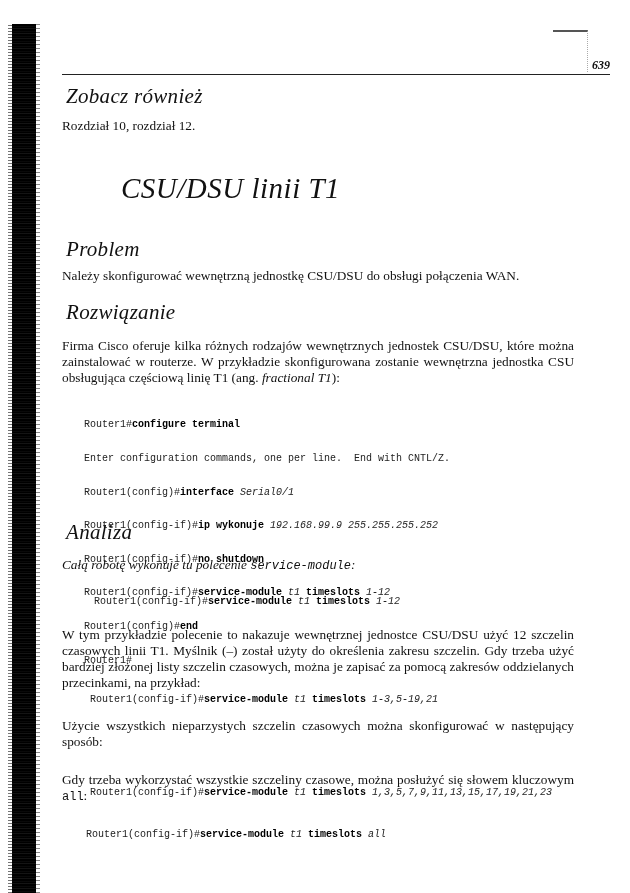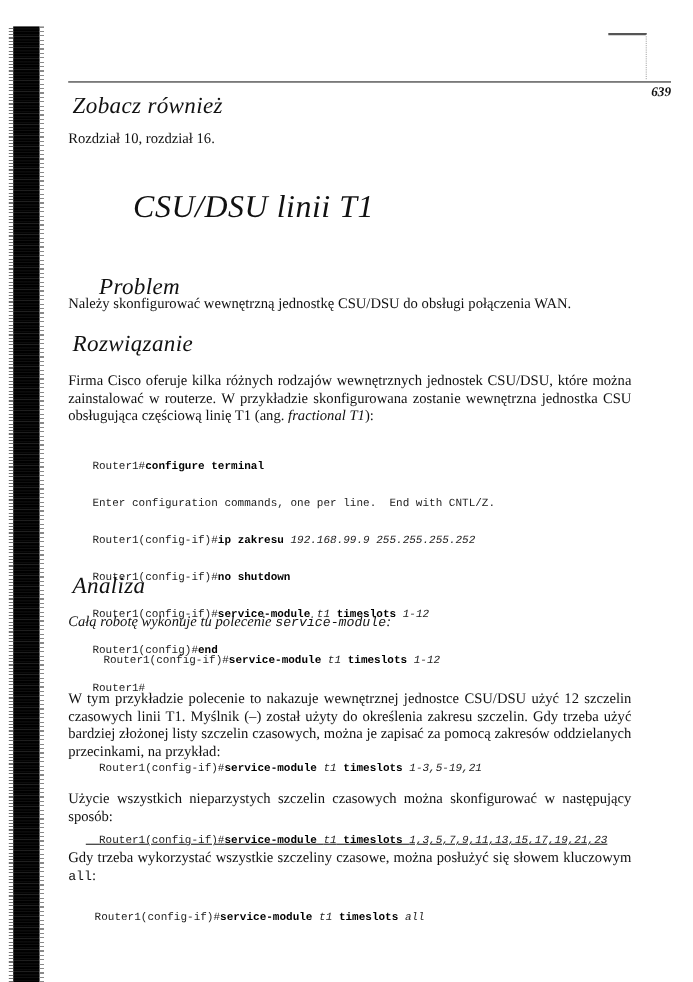--- a/index.html
+++ b/index.html
@@ -26,21 +26,21 @@
     }
     .running-head {
       position: absolute; left: 62px; top: 50px; width: 548px; height: 24px;
       border-bottom: 1.5px solid #222;
     }
     .running-title {
       position: absolute; left: 0; top: 2px; font-style: italic; font-size: 11.5px;
       font-family: "Liberation Serif", serif;
     }
     .page-number {
-      position: absolute; right: 0; top: 26px; font-weight: bold; font-style: italic; font-size: 12px;
+      position: absolute; right: 0; top: 8px; font-weight: bold; font-style: italic; font-size: 12px;
       font-family: "Liberation Serif", serif;
     }
     .h2 {
       position: absolute; left: 66px; font-style: italic; font-size: 21px;
       font-family: "Liberation Serif", serif; font-weight: normal; letter-spacing: 0.3px;
     }
     .h1 {
       position: absolute; left: 66px; top: 172px; font-style: italic; font-size: 29px;
       font-family: "Liberation Serif", serif; line-height: 33px; letter-spacing: 0.5px;
     }
@@ -62,59 +62,60 @@
 <body>
 
 <div class="spine"></div>
 <div class="corner"></div>
 
 <div class="running-head">
   <span class="page-number">639</span>
 </div>
 
 <div class="h2" style="top:84px;text-align:center;">Zobacz również</div>
-<div class="para" style="top:118px;">Rozdział 10, rozdział 16.</div>
+<div class="para" style="top:118px;">Rozdział 10, rozdział 12.</div>
 
 <div class="h1">
   <span class="line2">CSU/DSU linii T1</span>
 </div>
 
-<div class="h2" style="top:248px;margin-left:24px;">Problem</div>
+<div class="h2" style="top:237px;">Problem</div>
 <div class="para" style="top:268px;">Należy skonfigurować wewnętrzną jednostkę CSU/DSU do obsługi połączenia WAN.</div>
 
 <div class="h2" style="top:300px;">Rozwiązanie</div>
 <div class="para" style="top:338px;">
   <span>Firma Cisco oferuje kilka różnych rodzajów wewnętrznych jednostek CSU/DSU, które można zainstalować w routerze. W przykładzie skonfigurowana zostanie wewnętrzna jednostka CSU obsługująca częściową linię T1 (ang. </span><i>fractional T1</i><span>):</span>
 </div>
 
 <div class="code" style="top:397px;">
   <span class="code-line"><span>Router1#</span><b>configure terminal</b></span>
   <span class="code-line"><span>Enter configuration commands, one per line.  End with CNTL/Z.</span></span>
-  <span class="code-line"><span>Router1(config-if)#</span><b>ip zakresu </b><i>192.168.99.9 255.255.255.252</i></span>
+  <span class="code-line"><span>Router1(config)#</span><b>interface </b><i>Serial0/1</i></span>
+  <span class="code-line"><span>Router1(config-if)#</span><b>ip wykonuje </b><i>192.168.99.9 255.255.255.252</i></span>
   <span class="code-line"><span>Router1(config-if)#</span><b>no shutdown</b></span>
   <span class="code-line"><span>Router1(config-if)#</span><b>service-module </b><i>t1</i><b> timeslots </b><i>1-12</i></span>
   <span class="code-line"><span>Router1(config)#</span><b>end</b></span>
   <span class="code-line"><span>Router1#</span></span>
 </div>
 
 <div class="h2" style="top:520px;">Analiza</div>
 <div class="para" style="top:557px;font-style:italic;">
   <span>Całą robotę wykonuje tu polecenie </span><span class="mono">service-module</span><span>:</span>
 </div>
 <div class="code" style="top:585px; left:82px;">
   <span>Router1(config-if)#</span><b>service-module </b><i>t1</i><b> timeslots </b><i>1-12</i>
 </div>
 
 <div class="para" style="top:627px;">W tym przykładzie polecenie to nakazuje wewnętrznej jednostce CSU/DSU użyć 12 szczelin czasowych linii T1. Myślnik (–) został użyty do określenia zakresu szczelin. Gdy trzeba użyć bardziej złożonej listy szczelin czasowych, można je zapisać za pomocą zakresów oddzielanych przecinkami, na przykład:</div>
 <div class="code" style="top:683px; left:78px;">
   <span>Router1(config-if)#</span><b>service-module </b><i>t1</i><b> timeslots </b><i>1-3,5-19,21</i>
 </div>
 
 <div class="para" style="top:718px;">Użycie wszystkich nieparzystych szczelin czasowych można skonfigurować w następujący sposób:</div>
-<div class="code" style="top:748px; left:78px;text-decoration:underline;">
+<div class="code" style="top:776px; left:78px;">
   <span>Router1(config-if)#</span><b>service-module </b><i>t1</i><b> timeslots </b><i>1,3,5,7,9,11,13,15,17,19,21,23</i>
 </div>
 
 <div class="para" style="top:772px;">
   <span>Gdy trzeba wykorzystać wszystkie szczeliny czasowe, można posłużyć się słowem kluczowym </span><span class="mono">all</span><span>:</span>
 </div>
 <div class="code" style="top:818px; left:74px;">
   <span>Router1(config-if)#</span><b>service-module </b><i>t1</i><b> timeslots </b><i>all</i>
 </div>
 

